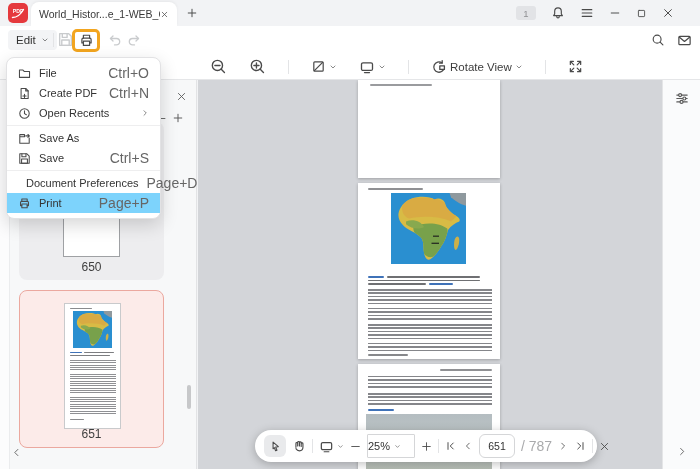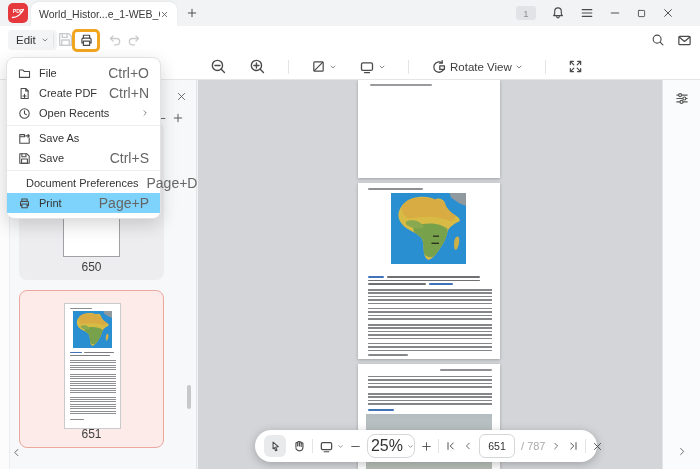--- a/index.html
+++ b/index.html
@@ -60,23 +60,23 @@
   .txt-s{position:absolute;background:repeating-linear-gradient(to bottom,#8f9094 0,#8f9094 .9px,transparent .9px,transparent 2.3px)}
   .photo{position:absolute;left:8px;right:8px;top:50px;height:130px;background:linear-gradient(to bottom,#b4bdc1 0%,#c3c9c7 32%,#a9b2a2 52%,#74875f 72%,#46593b 88%,#35462e 100%)}
   
   .rpanel{position:absolute;right:0;top:80px;bottom:0;width:38px;background:#fafbfc;border-left:1px solid #e4e5e7;box-sizing:border-box}
   .rp-top{position:absolute;top:11px;left:50%;transform:translateX(-50%)}
   .rp-bot{position:absolute;bottom:12px;left:50%;transform:translateX(-50%)}
   
   .pill{position:absolute;left:255px;top:430px;width:342px;height:32px;background:#fff;border-radius:16px;box-shadow:0 2px 10px rgba(0,0,0,.25);display:flex;align-items:center;gap:6px;padding:0 9px;box-sizing:border-box;z-index:40}
   .pill .vsep{width:1px;height:14px;background:#e3e4e6;flex:0 0 auto}
   .tool-sel{width:22px;height:22px;background:#e9eaec;border-radius:6px;display:flex;align-items:center;justify-content:center;flex:0 0 auto}
-  .zoombox{width:46px;height:22px;border:1px solid #d5d6d8;border-radius:8px;display:flex;align-items:center;justify-content:flex-end;gap:4px;font-size:16px;color:#333;flex:0 0 auto}
+  .zoombox{width:46px;height:22px;border:1px solid #d5d6d8;border-radius:1px;display:flex;align-items:center;justify-content:flex-start;gap:4px;font-size:11px;color:#333;flex:0 0 auto}
   .pagebox{width:34px;height:22px;border:1px solid #d5d6d8;border-radius:6px;display:flex;align-items:center;justify-content:center;font-size:10.5px;color:#333;flex:0 0 auto}
-  .ptotal{font-size:11px;color:#a9aaac;white-space:nowrap}
+  .ptotal{font-size:14px;color:#a9aaac;white-space:nowrap}
   .pbtn{flex:0 0 auto;display:flex;align-items:center}
   
   .fmenu{position:absolute;left:6px;top:57px;width:153px;background:#fff;border:1px solid #e2e2e4;border-radius:8px;box-shadow:0 6px 18px rgba(0,0,0,.16);padding:5px 0;z-index:50}
   .fm-item{display:flex;align-items:center;height:20px;padding:0 11px;gap:8px}
   .fm-item.hl{background:#7dd3fc}
   .fm-label{flex:1;font-size:11px;color:#333;white-space:nowrap}
   .fm-short{font-size:14px;color:#666}
   .fm-sep{height:1px;background:#eeeeef;margin:2px 0}
 </style>
 </head>

